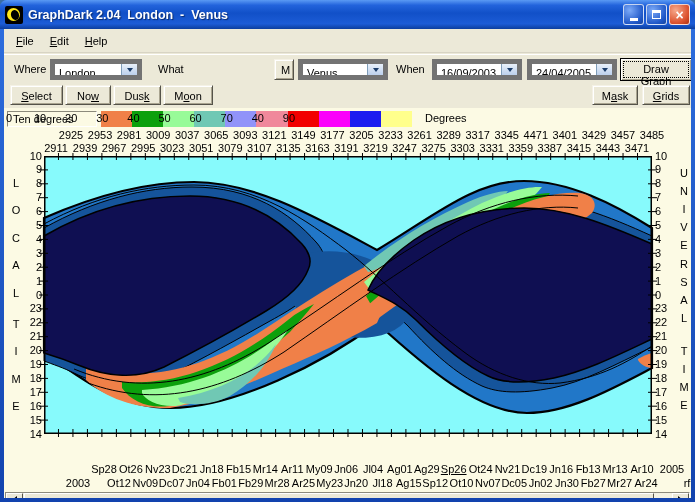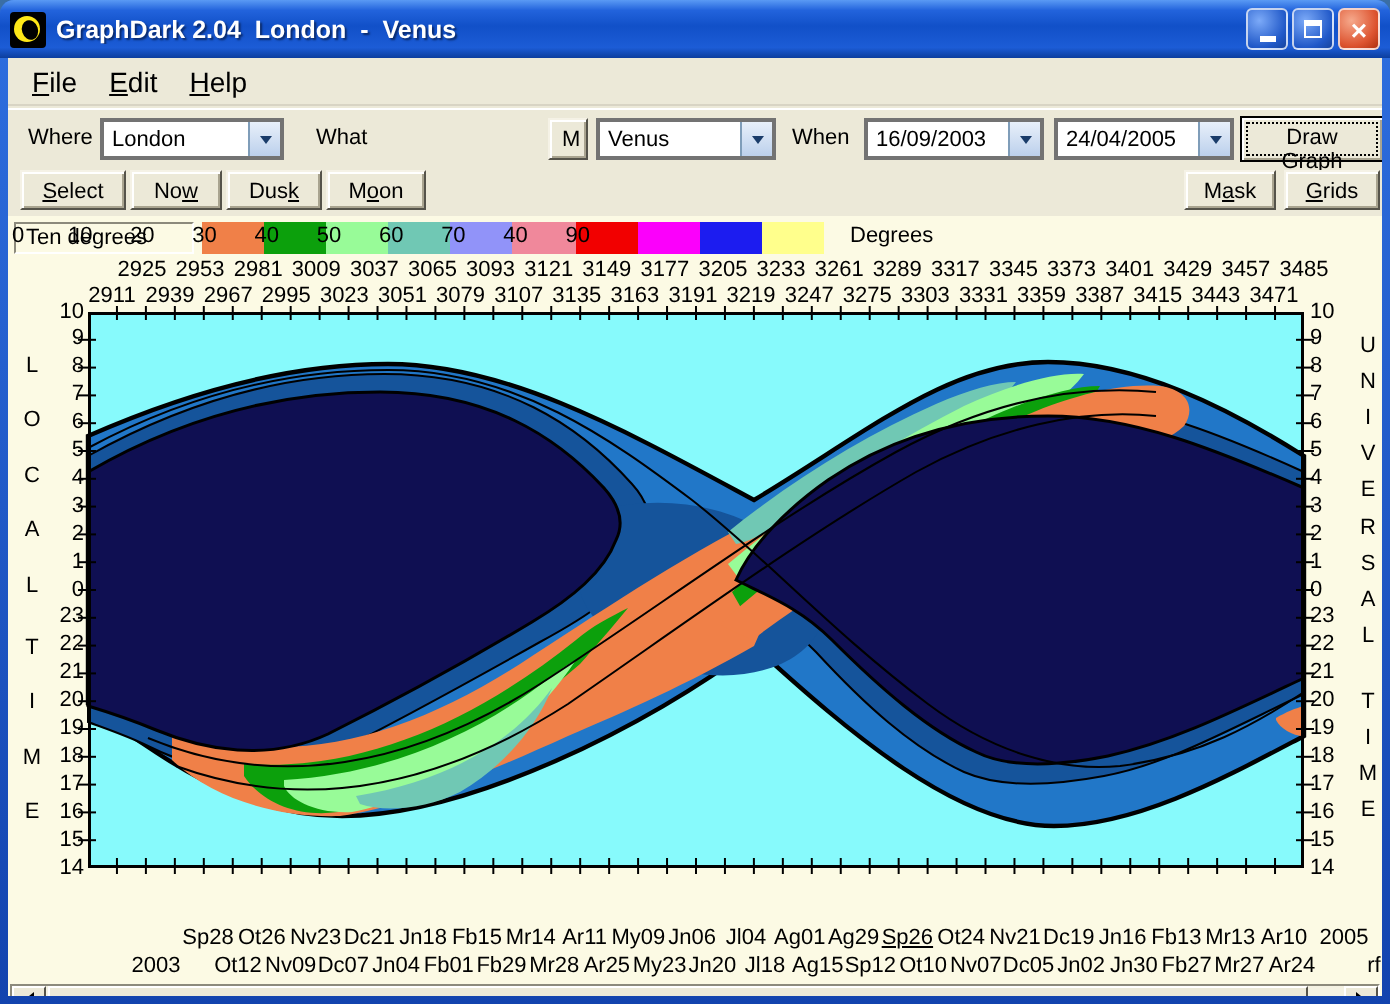--- a/index.html
+++ b/index.html
@@ -18,24 +18,24 @@
   .tb-btn{width:21px;height:21px;border-radius:3px;border:1px solid rgba(255,255,255,.75);
     display:flex;align-items:center;justify-content:center;color:#fff;}
   .tb-min,.tb-max{background:radial-gradient(circle at 30% 28%,#7CAAF8,#2058C8 70%,#16449E);}
   .tb-close{background:radial-gradient(circle at 30% 28%,#F6A98C,#DD5430 65%,#B03010);font-weight:bold;font-size:14px;line-height:1;}
   .glyph-min{width:8px;height:3px;background:#fff;margin-top:10px;}
   .glyph-max{width:9px;height:9px;border:1px solid #fff;border-top:3px solid #fff;}
   
   .client{position:absolute;left:4px;right:4px;top:29px;bottom:4px;background:#ECE9D8;overflow:hidden;}
   .menubar{position:absolute;left:0;right:0;top:0;height:24px;display:flex;align-items:center;padding-left:4px;
     border-bottom:1px solid #D8D4C4;}
-  .menu-item{font-size:14px;padding:3px 8px;color:#000;}
+  .menu-item{font-size:11px;padding:3px 8px;color:#000;}
   .toolbar1{position:absolute;left:0;right:0;top:25px;height:29px;border-top:1px solid #fff;}
   .toolbar1 .lbl,.row-lbl{position:absolute;font-size:11px;top:8px;}
-  .combo{position:absolute;top:4px;height:21px;border:2px solid #737373;background:#fff;display:flex;align-items:stretch;}
+  .combo{position:absolute;top:4px;height:21px;border:5px solid #737373;background:#fff;display:flex;align-items:stretch;}
   .combo-text{flex:1;font-size:11px;padding:3px 3px 0 4px;white-space:nowrap;overflow:hidden;}
   .combo-arrow{width:16px;border-left:1px solid #7F9DB9;background:linear-gradient(#E8F0FA,#BCD0EC);display:flex;align-items:center;justify-content:center;}
   .tri-down{width:0;height:0;border:3.5px solid transparent;border-top:4.5px solid #1A3C6A;margin-top:4px;}
   .btn95{background:#ECE9D8;border:1px solid;border-color:#F5F2E6 #55534A #55534A #F5F2E6;
     box-shadow:inset 1px 1px 0 #FFF,inset -1px -1px 0 #A9A490;font-size:11px;text-align:center;color:#000;}
   .toolbar2{position:absolute;left:0;right:0;top:54px;height:25px;}
   .toolbar2 .btn95{position:absolute;top:2px;height:20px;padding-top:2px;}
   .default-btn{position:absolute;top:3px;height:23px;border:1px solid #000;background:#ECE9D8;
     box-shadow:inset 1px 1px 0 #FFF,inset -1px -1px 0 #A9A490;font-size:11px;text-align:center;padding-top:4px;outline:1px dotted #000;outline-offset:-4px;}
   
@@ -179,21 +179,21 @@
             <span style="left: 241.3px;">3093</span>
             <span style="left: 270.35px;">3121</span>
             <span style="left: 299.4px;">3149</span>
             <span style="left: 328.45px; text-align: center;">3177</span>
             <span style="left: 357.5px;">3205</span>
             <span style="left: 386.55px;">3233</span>
             <span style="left: 415.6px;">3261</span>
             <span style="left: 444.65px;">3289</span>
             <span style="left: 473.7px;">3317</span>
             <span style="left: 502.75px;">3345</span>
-            <span style="left: 531.8px;">3373</span>
+            <span style="left: 531.8px;">4471</span>
             <span style="left: 560.85px;">3401</span>
             <span style="left: 589.9px;">3429</span>
             <span style="left: 618.95px;">3457</span>
             <span style="left: 648px;">3485</span>
           </div>
       <div class="hrow" id="julian-row2">
             <span style="left: 52px;">2911</span>
             <span style="left: 81.05px;">2939</span>
             <span style="left: 110.1px;">2967</span>
             <span style="left: 139.15px;">2995</span>

